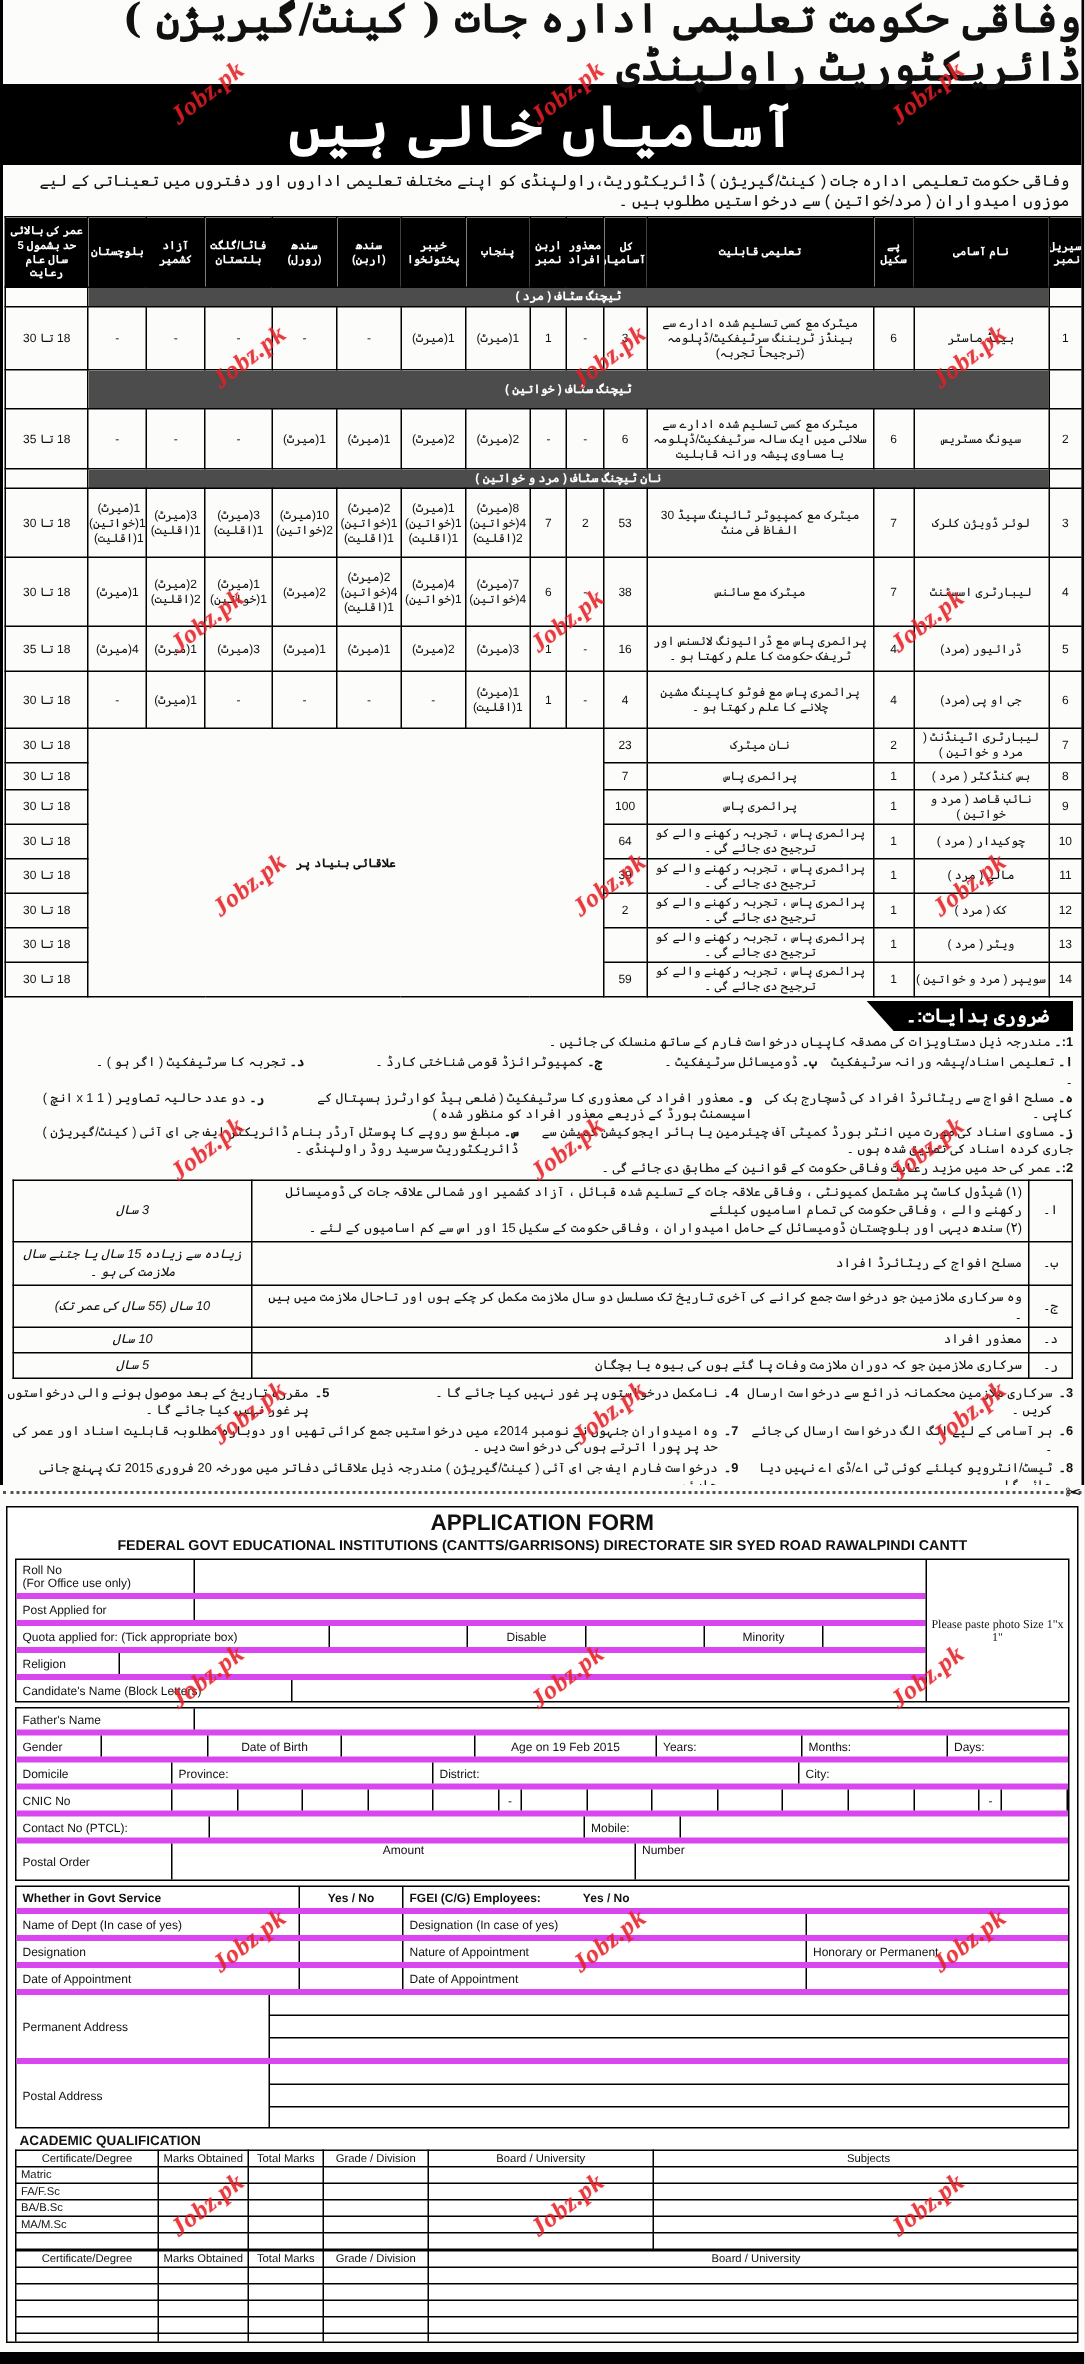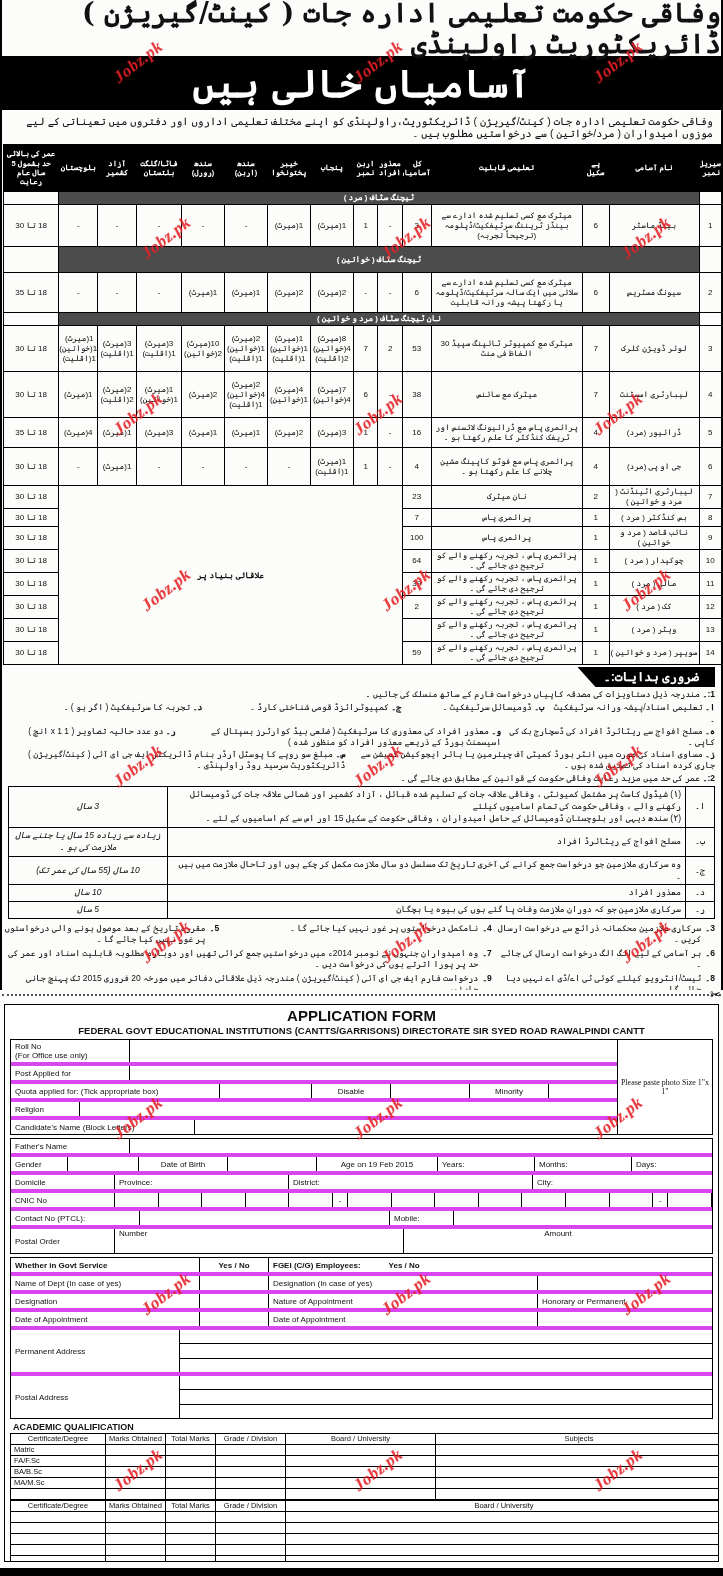--- a/index.html
+++ b/index.html
@@ -152,21 +152,21 @@
           </tr>
           <tr style="height: 26px;">
             <td class=""></td>
             <td class="band" colspan="13">ٹیچنگ سٹاف ( خواتین )</td>
             <td class=""></td>
           </tr>
           <tr style="height: 40px;">
             <td class="c-sn">2</td>
             <td class="c-name">سیونگ مسٹریس</td>
             <td class="c-scale">6</td>
-            <td class="c-qual">میٹرک مع کسی تسلیم شدہ ادارے سے سلائی میں ایک سالہ سرٹیفکیٹ/ڈپلومہ یا رکھتا پیشہ ورانہ قابلیت</td>
+            <td class="c-qual">میٹرک مع کسی تسلیم شدہ ادارے سے سلائی میں ایک سالہ سرٹیفکیٹ/ڈپلومہ یا مساوی پیشہ ورانہ قابلیت</td>
             <td class="c-total">6</td>
             <td class="c-dis">-</td>
             <td class="c-urb">-</td>
             <td class="c-pj">2(میرٹ)</td>
             <td class="c-kp">2(میرٹ)</td>
             <td class="c-su">1(میرٹ)</td>
             <td class="c-sr">1(میرٹ)</td>
             <td class="c-ft">-</td>
             <td class="c-aj">-</td>
             <td class="c-bl">-</td>
@@ -225,21 +225,21 @@
 1(خواتین)</td>
             <td class="c-aj">2(میرٹ)
 2(اقلیت)</td>
             <td class="c-bl">1(میرٹ)</td>
             <td class="c-age">18 تا 30</td>
           </tr>
           <tr style="height: 30px;">
             <td class="c-sn">5</td>
             <td class="c-name">ڈرائیور (مرد)</td>
             <td class="c-scale">4</td>
-            <td class="c-qual">پرائمری پاس مع ڈرائیونگ لائسنس اور ٹریفک کنڈکٹر کا علم رکھتا ہو ۔</td>
+            <td class="c-qual">پرائمری پاس مع ڈرائیونگ لائسنس اور ٹریفک حکومت کا علم رکھتا ہو ۔</td>
             <td class="c-total">16</td>
             <td class="c-dis">-</td>
             <td class="c-urb">1</td>
             <td class="c-pj">3(میرٹ)</td>
             <td class="c-kp">2(میرٹ)</td>
             <td class="c-su">1(میرٹ)</td>
             <td class="c-sr">1(میرٹ)</td>
             <td class="c-ft">3(میرٹ)</td>
             <td class="c-aj">1(میرٹ)</td>
             <td class="c-bl">4(میرٹ)</td>
@@ -511,22 +511,22 @@
           </div>
       </div>
       <div class="frow">
         <div class="fc" style="width:120px">Contact No (PTCL):</div>
         <div class="fc grow"></div>
         <div class="fc" style="width:55px">Mobile:</div>
         <div class="fc" style="width:250px"></div>
       </div>
       <div class="frow po">
         <div class="fc" style="width:95px">Postal Order</div>
+        <div class="fc" style="width:300px;align-items:flex-start;justify-content:center">Amount</div>
         <div class="fc grow" style="align-items:flex-start">Number</div>
-        <div class="fc" style="width:300px;align-items:flex-start;justify-content:center">Amount</div>
       </div>
     </div>
 
     <div class="ftable">
       <div class="frow">
         <div class="fc b" style="width:180px">Whether in Govt Service</div>
         <div class="fc b" style="width:60px;justify-content:center">Yes / No</div>
         <div class="fc b grow" style="gap:28px">
           <span>FGEI (C/G) Employees:</span>
           <span>Yes / No</span>

